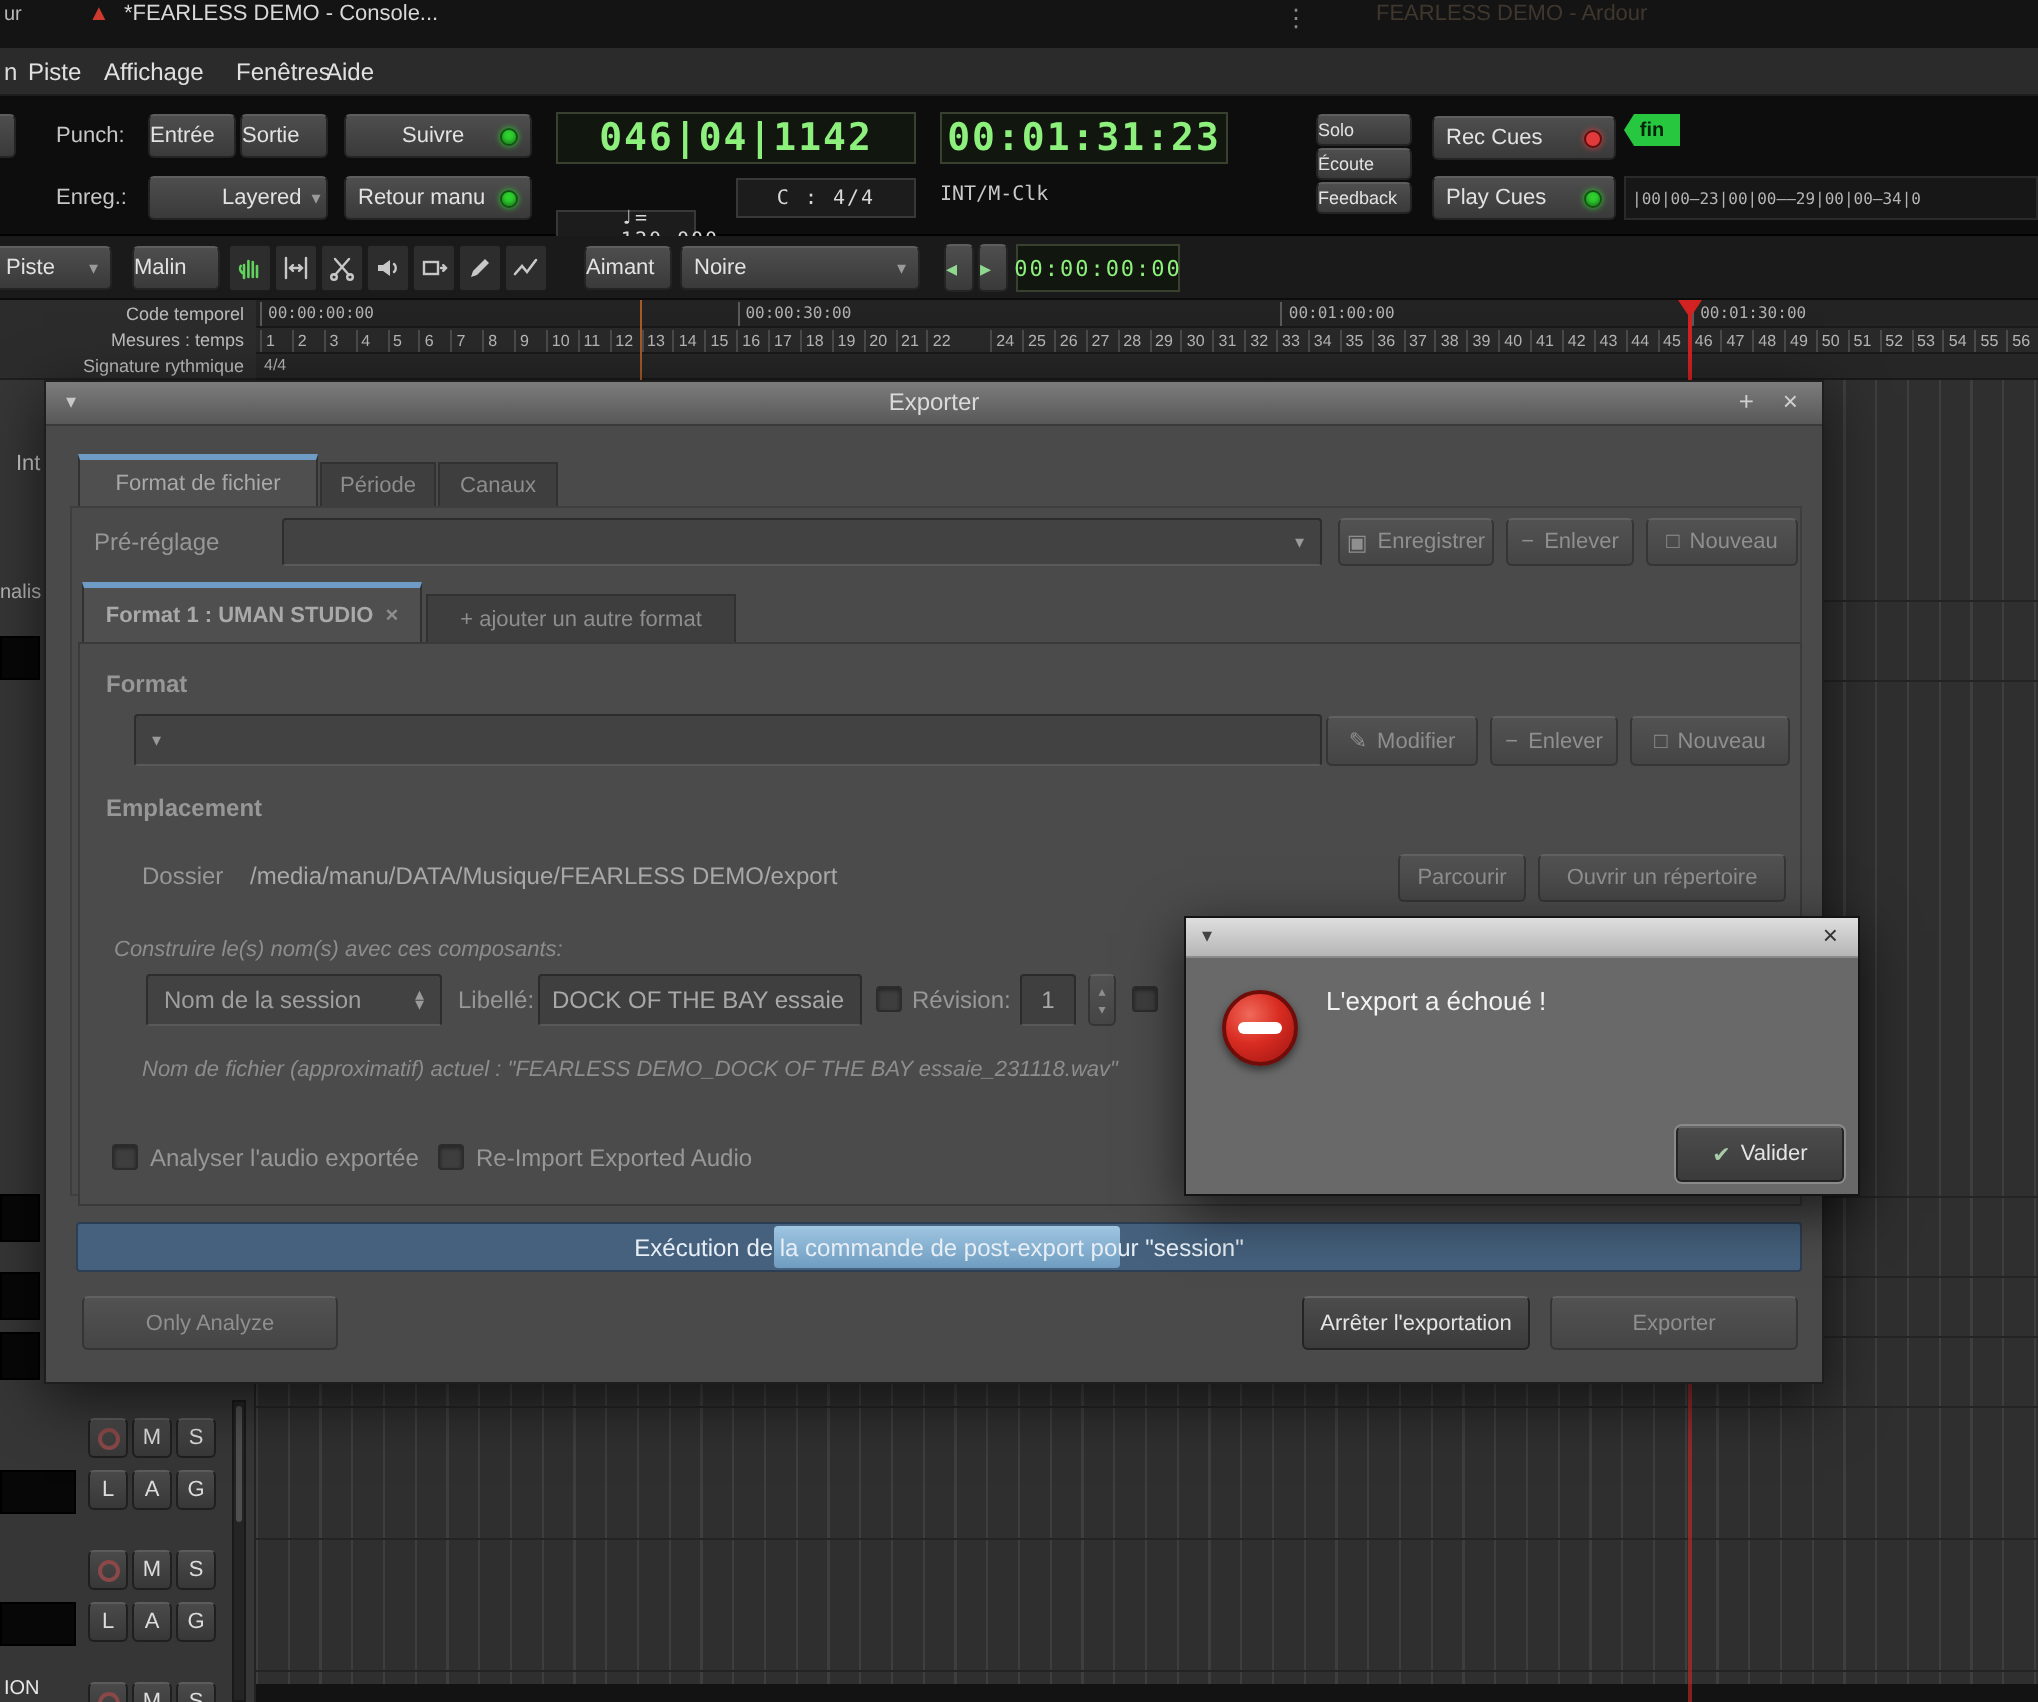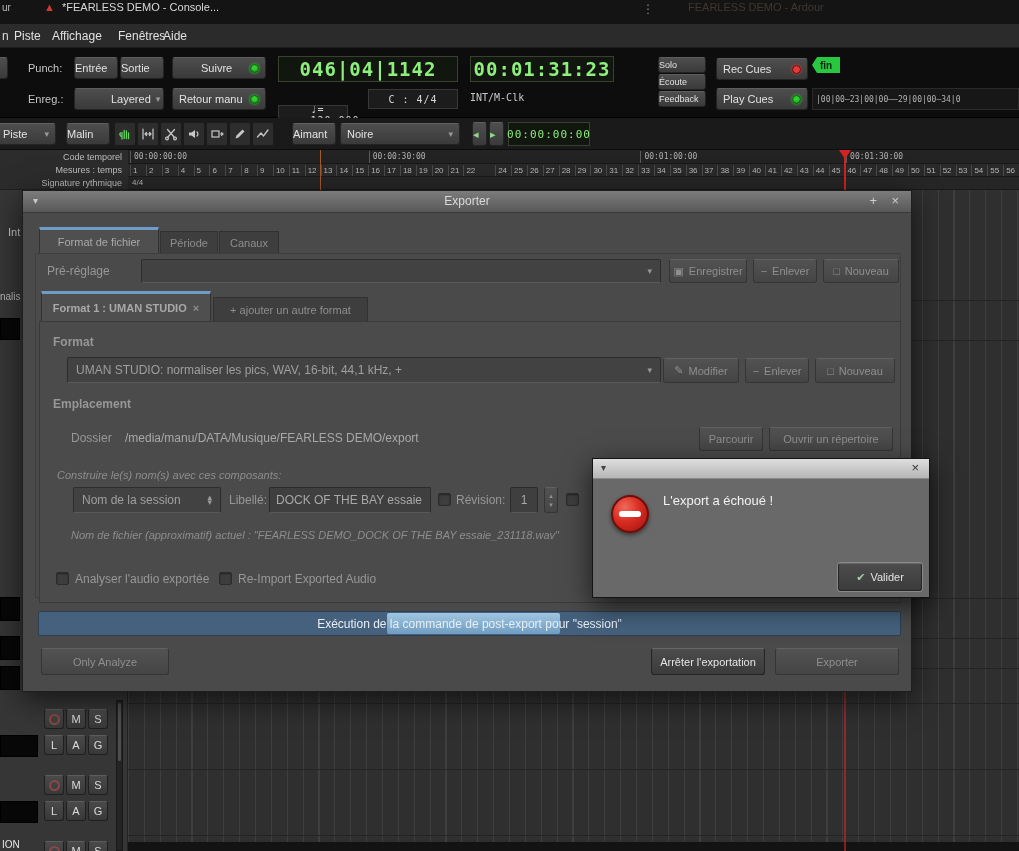--- a/index.html
+++ b/index.html
@@ -371,21 +371,20 @@
 
     <div class="tab active" style="left:18px;top:100px;width:170px;height:31px;font-weight:bold;">
       <span>Format 1 : UMAN STUDIO</span>
       <span style="color:#8e8e8e;">×</span>
     </div>
     <div class="tab" style="left:190px;top:106px;width:155px;height:25px;">+ ajouter un autre format</div>
     <div class="abs" style="left:16px;top:130px;width:862px;height:282px;border:1px solid #3a3a3a;background:#4b4b4b;"></div>
 
     <span class="dlbl" style="left:30px;top:144px;font-weight:bold;">Format</span>
     <div class="dcombo" style="left:44px;top:166px;width:594px;height:26px;">
-      <span>UMAN STUDIO: normaliser les pics, WAV, 16-bit, 44,1 kHz, +</span>
       <span class="arrow">▾</span>
     </div>
     <div class="dbtn" style="left:640px;top:167px;width:76px;height:25px;">
       <span>✎</span>
       <span>Modifier</span>
     </div>
     <div class="dbtn" style="left:722px;top:167px;width:64px;height:25px;">
       <span>−</span>
       <span>Enlever</span>
     </div>

